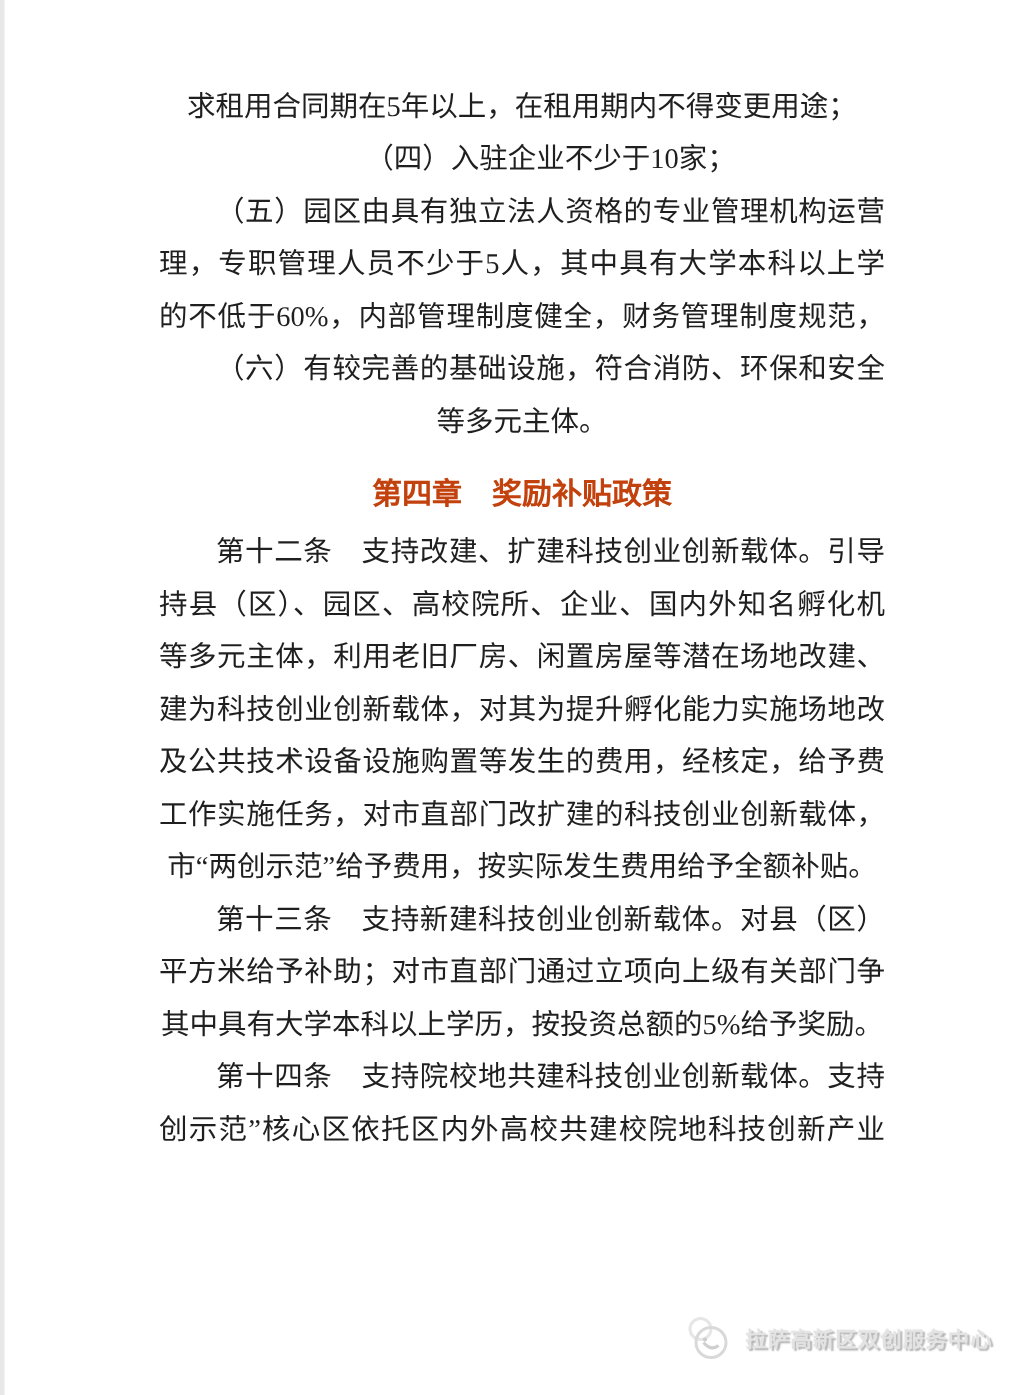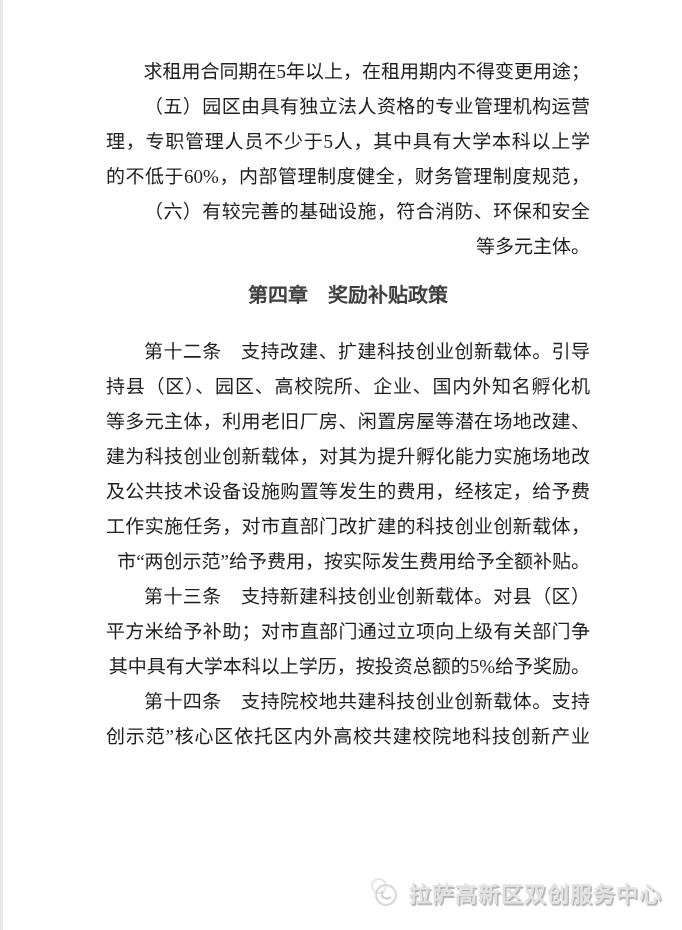--- a/index.html
+++ b/index.html
@@ -14,61 +14,62 @@
     background:#e8e8e8;
   }
   .doc-body{
     position:absolute;left:106px;top:54px;width:484px;
     color:#1f1f1f;
     font-size:19px;
   }
   .line{
     height:35px;line-height:35px;
     white-space:nowrap;
-    text-align:right;
+    text-align:center;
   }
   .line.fill{
     white-space:normal;
     text-align:justify;
     text-align-last:justify;
     overflow:hidden;
   }
   .line.indent{ text-indent:38px; }
   .heading{
     height:35px;line-height:35px;
-    margin-top:14px;margin-bottom:21px;
+    margin-top:14px;margin-bottom:3px;
     text-align:center;
     font-weight:bold;
     font-size:20px;
-    color:#404040;
+    color:#c2410c;
   }
   .watermark{
     position:absolute;right:20px;top:876px;
     display:flex;align-items:center;gap:8px;
     user-select:none;
   }
   .wm-logo{width:34px;height:32px;flex:0 0 auto;}
   .wm-text{
-    font-size:22px;
+    font-size:14px;
     font-weight:bold;
     letter-spacing:1px;
     color:#e3e3e3;
     text-shadow:1.5px 1.5px 1px #b4b4b4, -0.5px -0.5px 0 #f5f5f5;
     white-space:nowrap;
   }
 </style>
 </head>
 <body>
 
 <div class="page">
   <div class="left-edge"></div>
 
   <div class="doc-body">
 
   <div class="line">求租用合同期在5年以上，在租用期内不得变更用途；</div>
+      <div class="line indent">（四）入驻企业不少于10家；</div>
       <div class="line indent fill">（五）园区由具有独立法人资格的专业管理机构运营管</div>
       <div class="line fill">理，专职管理人员不少于5人，其中具有大学本科以上学历</div>
       <div class="line fill">的不低于60%，内部管理制度健全，财务管理制度规范，且</div>
       <div class="line indent fill">（六）有较完善的基础设施，符合消防、环保和安全生</div>
       <div class="line">等多元主体。</div>
       <div class="heading">第四章　奖励补贴政策</div>
       <div class="line indent fill">第十二条　支持改建、扩建科技创业创新载体。引导和支</div>
       <div class="line fill">持县（区）、园区、高校院所、企业、国内外知名孵化机构</div>
       <div class="line fill">等多元主体，利用老旧厂房、闲置房屋等潜在场地改建、扩</div>
       <div class="line fill">建为科技创业创新载体，对其为提升孵化能力实施场地改造</div>

